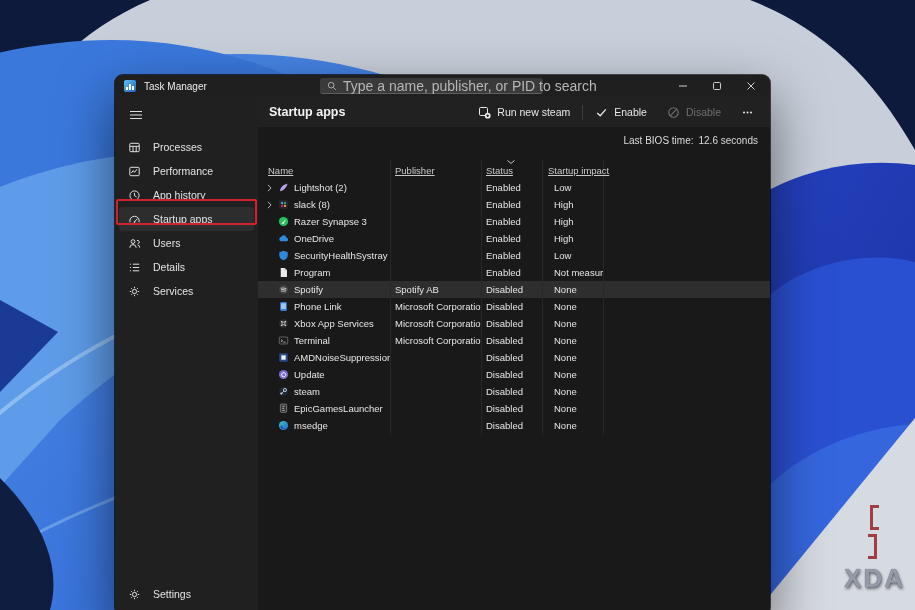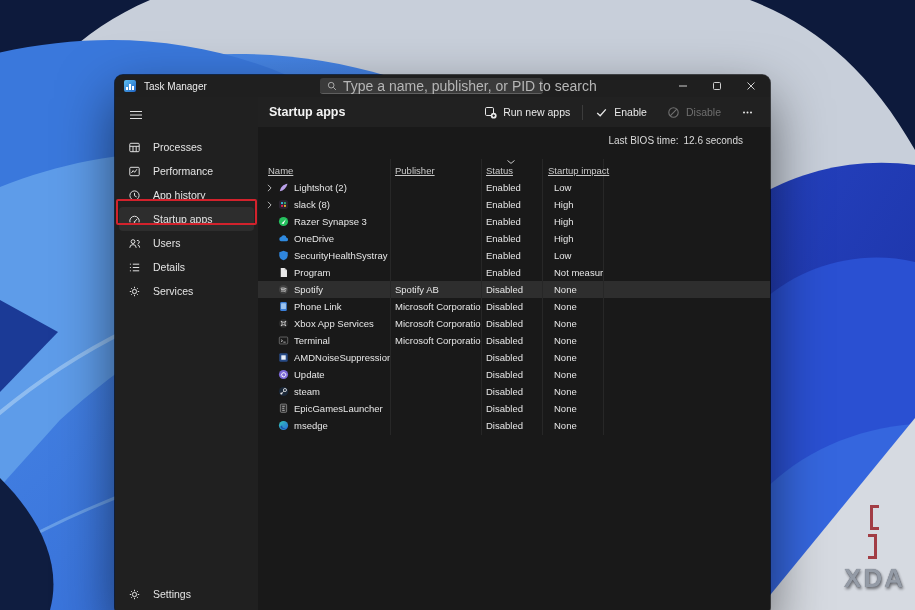--- a/index.html
+++ b/index.html
@@ -43,21 +43,21 @@
   .settings-slot{margin-top:auto;margin-bottom:9px;}
 
   .content{flex:1;position:relative;background:#191919;min-width:0;}
   .toolbar{position:absolute;left:0;right:0;top:0;height:30px;background:#212121;display:flex;align-items:center;}
   .page-title{font-size:12.5px;font-weight:700;color:#f3f3f3;padding-left:11px;}
   .tb-actions{margin-left:auto;display:flex;align-items:center;height:100%;padding-right:6px;}
   .tb-btn{display:flex;align-items:center;gap:6px;height:100%;padding:0 10px;font-size:10.5px;color:#e8e8e8;}
   .tb-btn .ic{width:13px;height:13px;display:inline-flex;}
   .tb-btn.disabled{color:#6f6f6f;}
   .tb-sep{width:1px;height:15px;background:#3c3c3c;margin:0 2px;}
-  .bios{position:absolute;top:38px;right:27px;font-size:10px;color:#dadada;display:flex;gap:5px;white-space:nowrap;}
+  .bios{position:absolute;top:38px;right:12px;font-size:10px;color:#dadada;display:flex;gap:5px;white-space:nowrap;}
 
   .tablewrap{position:absolute;left:0;right:0;top:62px;height:276px;}
   .colsep{position:absolute;top:0;bottom:0;width:1px;background:#272727;}
   .thead,.trow{display:grid;grid-template-columns:132px 91px 61px 61px 1fr;}
   .thead{height:20px;align-items:end;font-size:9.5px;color:#c9c9c9;padding-bottom:3px;box-sizing:border-box;}
   .th{padding-left:10px;position:relative;white-space:nowrap;text-decoration:underline;}
   .th.publisher,.th.status{padding-left:5px;}
   .th.impact{padding-left:6px;}
   .sortchev{position:absolute;top:-10px;left:26px;}
   .trow{height:17px;align-items:center;font-size:9.5px;color:#e6e6e6;}
@@ -261,21 +261,21 @@
           <span class="page-title">Startup apps</span>
           <div class="tb-actions" id="tbActions">
               <div class="tb-btn">
                 <span class="ic">
                   <svg viewBox="0 0 13 13">
                     <rect x="1.5" y="1.5" width="8" height="8" rx="1.2" fill="none" stroke="#e8e8e8" stroke-width="1"></rect>
                     <circle cx="9.7" cy="9.7" r="2.9" fill="#e8e8e8"></circle>
                     <path d="M9.7,8.4 v2.6 M8.4,9.7 h2.6" stroke="#1c1c1c" stroke-width="1" fill="none"></path>
                   </svg>
                 </span>
-                <span>Run new apps</span>
+                <span>Run new steam</span>
               </div>
               <div class="tb-sep"></div>
               <div class="tb-btn">
                 <span class="ic">
                   <svg viewBox="0 0 13 13">
                     <path d="M2.2,7 L5.2,9.8 L10.8,3.4" fill="none" stroke="#e8e8e8" stroke-width="1.3"></path>
                   </svg>
                 </span>
                 <span>Enable</span>
               </div>

